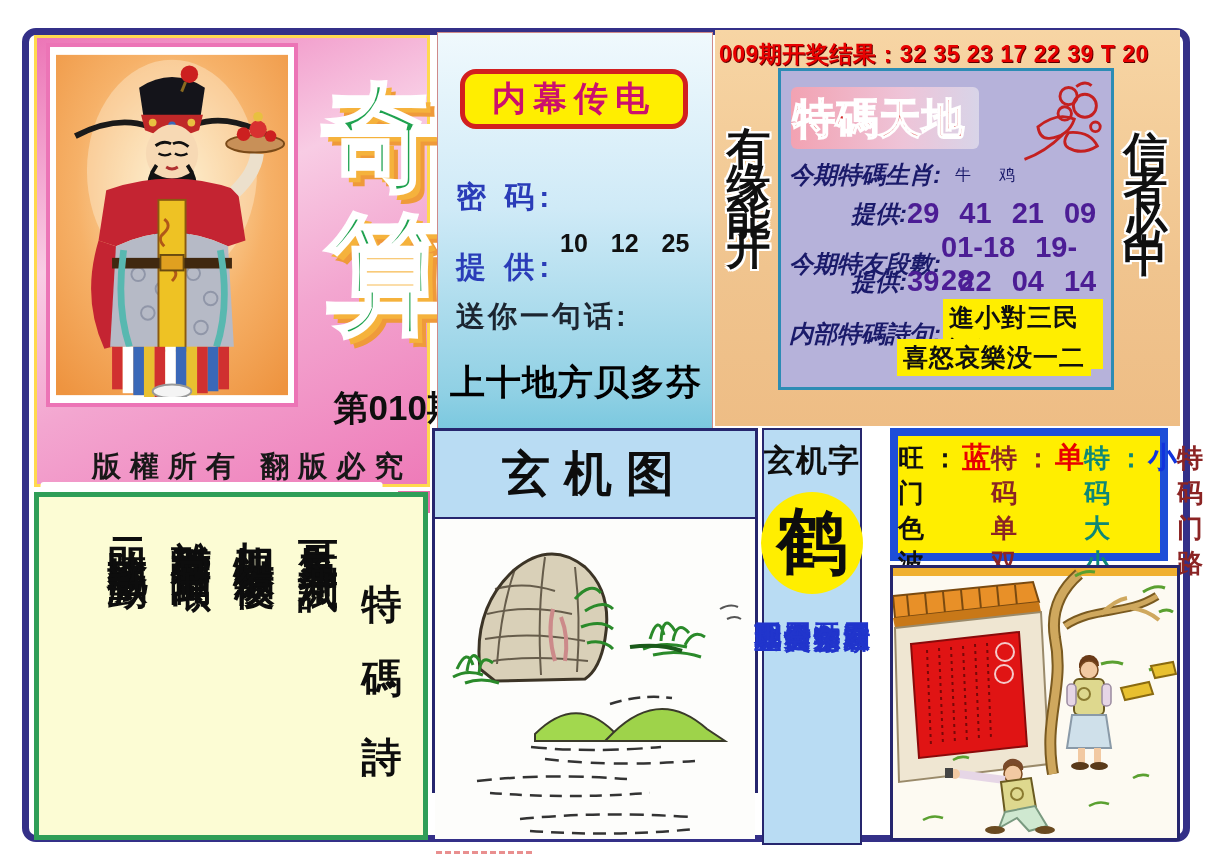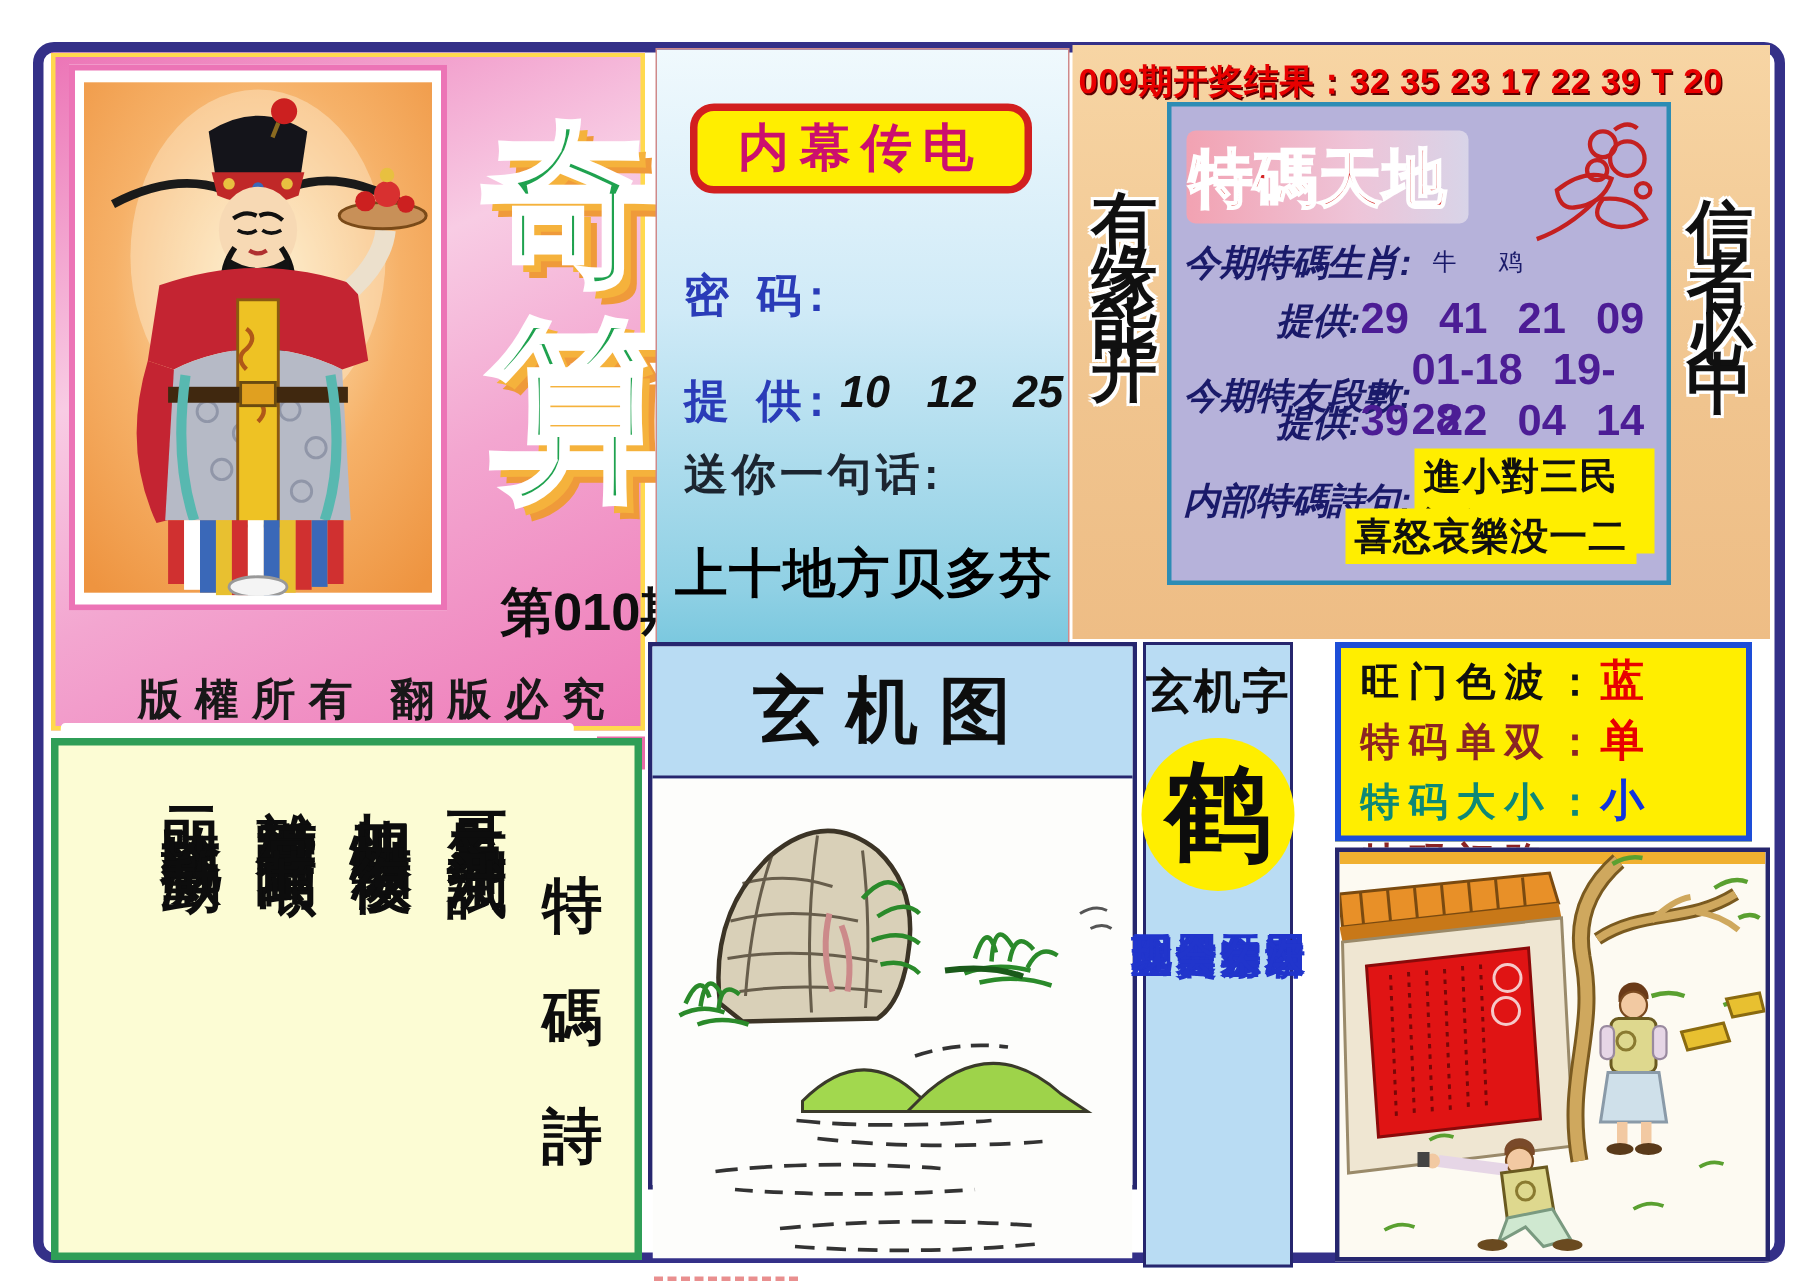--- a/index.html
+++ b/index.html
@@ -38,21 +38,21 @@
   
   .p-neimu { left:437px; top:32px; width:276px; height:503px; border:1px solid #cf8a8a;
     background:linear-gradient(180deg,#f0f9fd 0%,#cfeaf7 35%,#8fd0e4 72%,#3fb1d0 100%); }
   .nm-badge { left:22px; top:36px; width:228px; height:60px; background:#ffee00; border:5px solid #d21f1f;
     border-radius:16px; color:#cc0f6e; font-size:34px; font-weight:bold; letter-spacing:7px;
     display:flex; align-items:center; justify-content:center; }
   .nm-pw-label { left:18px; top:144px; color:#2a3cb8; font-size:30px; font-weight:bold; letter-spacing:5px; }
   .nm-pw-box { left:108px; top:137px; width:136px; height:46px; background:#f0a6ae; color:#101010;
     font-size:35px; font-weight:bold; letter-spacing:2px; display:flex; align-items:center; justify-content:center; }
   .nm-prov-label { left:18px; top:214px; color:#2a3cb8; font-size:30px; font-weight:bold; letter-spacing:5px; }
-  .nm-prov-nums { left:122px; top:212px; color:#101010; font-size:30px; font-weight:600; word-spacing:16px;font-style:italic; }
+  .nm-prov-nums { left:122px; top:196px; color:#101010; font-size:25px; font-weight:600; word-spacing:16px; }
   .nm-sent-label { left:18px; top:264px; color:#1c2530; font-size:29px; font-weight:bold; letter-spacing:3px; }
   .nm-sent-text { left:10px; top:326px; width:256px; text-align:center; color:#000; font-size:35px; font-weight:bold; letter-spacing:1px; }
 
   
   .p-right { left:715px; top:30px; width:465px; height:396px;
     background:linear-gradient(180deg,#f7d5a4 0%,#f0c48e 60%,#eebd85 100%); }
   .result-text { left:4px; top:9px; color:#e80000; font-size:23px; font-weight:bold; white-space:nowrap;
     text-shadow:1px 1px 0 #5a0000; letter-spacing:0.5px; }
   .strip { writing-mode:vertical-rl; text-orientation:upright; font-size:44px; font-weight:bold; color:#101010;
     line-height:1; letter-spacing:34px;
@@ -85,22 +85,22 @@
     display:flex; flex-direction:column; align-items:center; }
   .xjz-title { margin-top:10px; font-size:31px; font-weight:bold; color:#0d0d0d; letter-spacing:1px; }
   .xjz-circle { margin-top:10px; width:102px; height:102px; background:#ffee00; border-radius:50%;
     display:flex; align-items:center; justify-content:center; }
   .xjz-char { font-size:70px; font-weight:bold; color:#0d0d0d; font-family:"Liberation Serif", serif; }
   .xjz-cols { display:flex; flex-direction:row; margin-top:8px; gap:1px; }
   .xjz-col { writing-mode:vertical-rl; text-orientation:upright; color:#2135cc; font-size:27px; font-weight:bold;
     line-height:1.06; font-family:"Liberation Serif", serif; }
 
   
-  .p-wang { left:890px; top:428px; width:278px; height:133px; background:#ffee00; border:4px solid #1d4ed8;
-    display:flex; flex-direction:column; justify-content:space-evenly; padding:2px 13px; }
+  .p-wang { left:890px; top:428px; width:278px; height:133px; background:#ffee00; border:8px solid #1d4ed8;
+    display:flex; flex-direction:row; justify-content:space-evenly; padding:2px 0; }
   .w-row { display:flex; align-items:baseline; font-weight:bold; }
   .w-label { font-size:26px; letter-spacing:6px; }
   .w-colon { font-size:26px; margin:0 4px 0 2px; }
   .w-value { font-size:29px; font-family:"Liberation Serif", serif; }
   .w1 .w-label, .w1 .w-colon { color:#101010; } .w1 .w-value { color:#e80000; }
   .w2 .w-label, .w2 .w-colon { color:#8b2424; } .w2 .w-value { color:#e80000; }
   .w3 .w-label, .w3 .w-colon { color:#0e8876; } .w3 .w-value { color:#1133dd; }
   .w4 .w-label, .w4 .w-colon { color:#8b2424; } .w4 .w-value { color:#e80000; }
 
   

